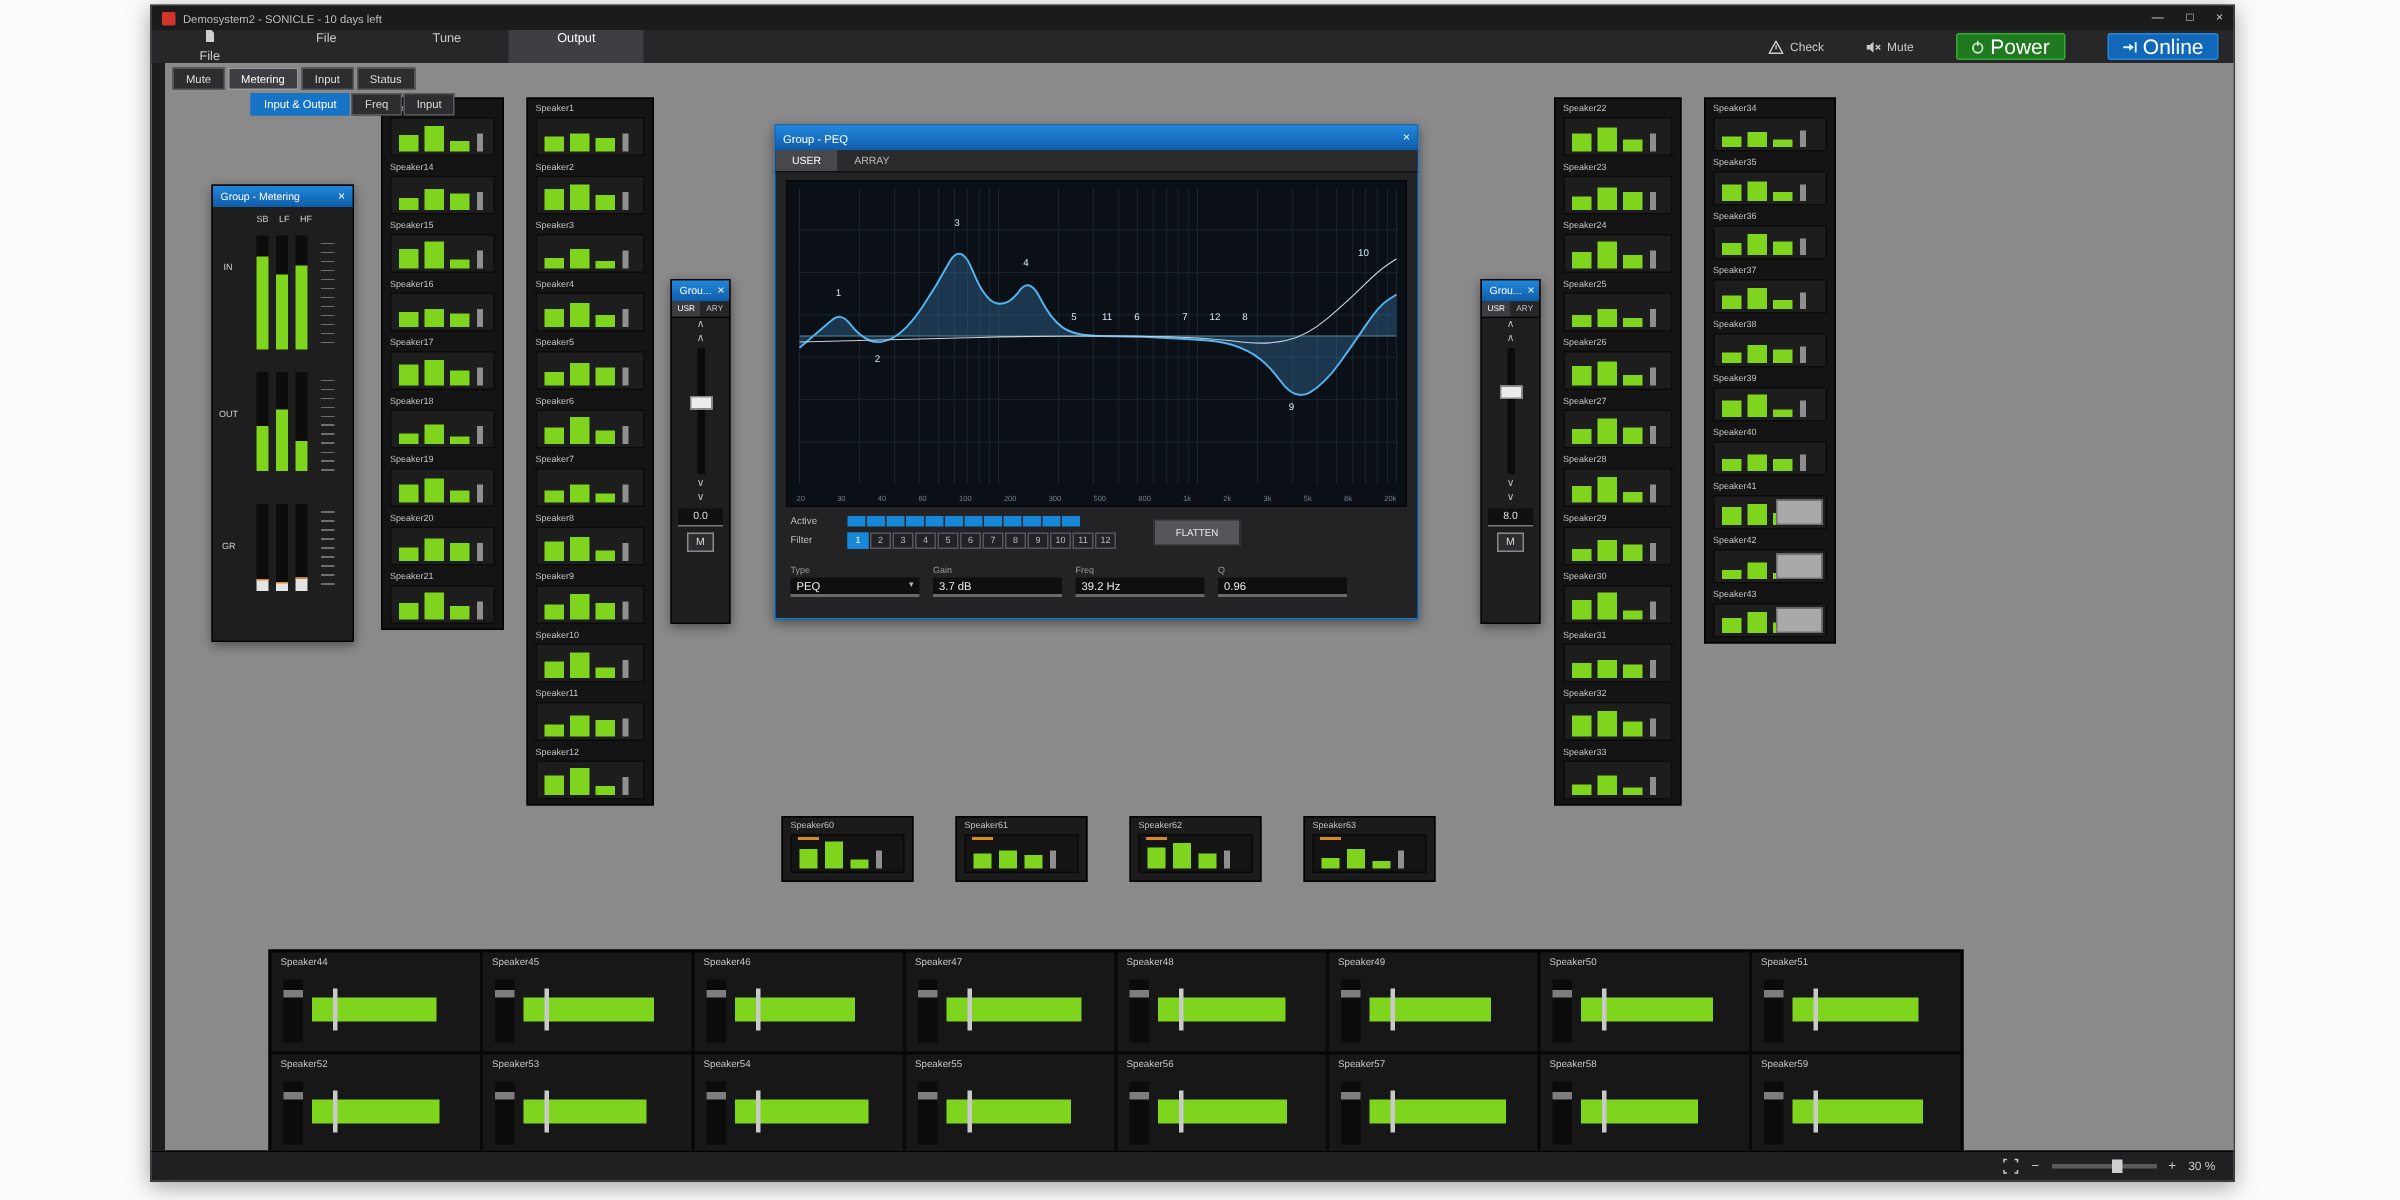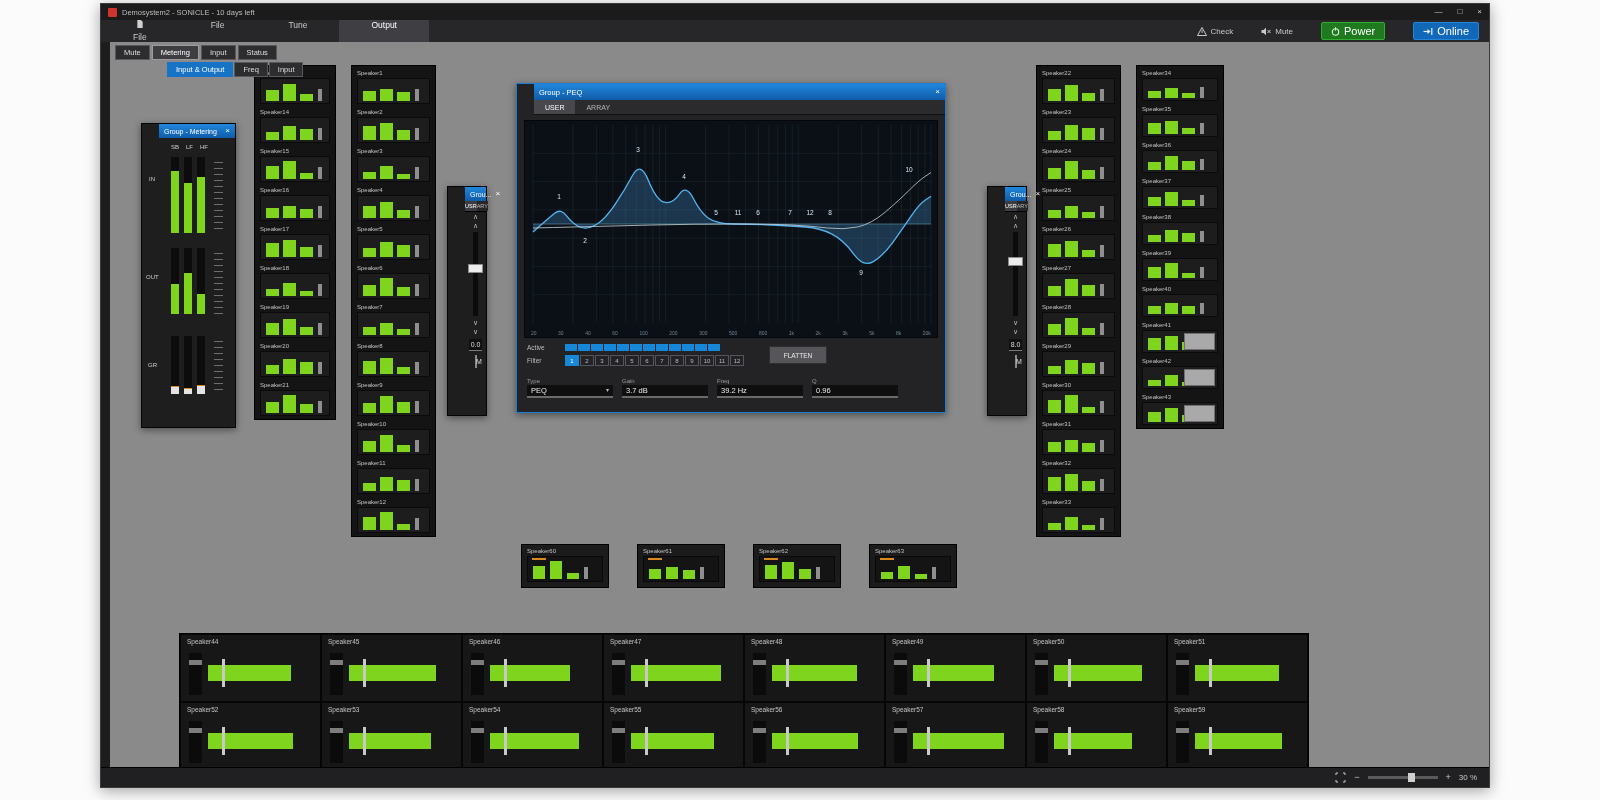--- a/index.html
+++ b/index.html
@@ -13,35 +13,35 @@
   .app-icon{width:9px;height:9px;background:#d0342c;border-radius:1px;flex:0 0 auto;}
   .win-controls{margin-left:auto;display:flex;gap:15px;font-size:8px;color:#d4d4d4;}
   .win-controls span{cursor:default;line-height:16px;}
   
   .menubar{position:absolute;top:16px;left:0;right:0;height:22px;background:#27272a;display:flex;
     align-items:stretch;color:#c9c9c9;font-size:8.5px;}
   .menu-item{display:flex;align-items:center;gap:4px;padding:0 32px;flex-direction:column;}
   .menu-item.active{background:#3e3e43;color:#fff;}
   .menu-right{margin-left:auto;display:flex;align-items:center;gap:28px;padding-right:10px;}
   .menu-flat{display:flex;align-items:center;gap:4px;color:#c9c9c9;font-size:8px;}
-  .pill{display:flex;align-items:center;gap:4px;padding:2px 9px;border-radius:2px;font-size:11px;color:#fff;height:18px;}
+  .pill{display:flex;align-items:center;gap:4px;padding:2px 9px;border-radius:2px;font-size:14px;color:#fff;height:18px;}
   .pill.power{background:#1f7a1f;border:1px solid #2fae2f;}
   .pill.online{background:#1268b8;border:1px solid #2585d8;}
   
   .canvas{position:absolute;top:38px;left:0;right:0;bottom:20px;background:#8a8a8a;overflow:hidden;}
   .dock-strip{position:absolute;left:0;top:0;bottom:0;width:9px;background:#1d1d1d;}
   
   .tb-row{position:absolute;left:14px;top:3px;display:flex;gap:2px;z-index:30;}
   .tb-sub{position:absolute;left:66px;top:20px;display:flex;gap:1px;z-index:30;}
   .tb-btn{background:#2d2d30;border:1px solid #58585c;color:#ddd;font-size:7.5px;padding:2px 8px;
     line-height:9px;white-space:nowrap;}
   .tb-btn.active{background:#3e3e42;border-color:#9c9c9c;color:#fff;}
   .tb-btn.blue{background:#1673c6;border-color:#1673c6;color:#fff;}
   
-  .panel{position:absolute;background:#1e1e1e;border:1px solid #050505;box-shadow:0 2px 7px rgba(0,0,0,.45);padding-left:17px;}
+  .panel{position:absolute;background:#1e1e1e;border:1px solid #050505;box-shadow:0 2px 7px rgba(0,0,0,.45);}
   .ptitle{height:14px;background:linear-gradient(#2187dd,#0f5ca8);color:#fff;font-size:7px;
     display:flex;align-items:center;padding:0 5px;gap:4px;}
   .ptitle .x{margin-left:auto;font-size:8px;line-height:14px;}
   
   .spk-col{position:absolute;background:#141414;border:1px solid #000;padding:1px 0;}
   .col-a{left:153px;top:23px;width:82px;}
   .col-b{left:250px;top:23px;width:85px;}
   .col-c{left:935px;top:23px;width:85px;}
   .col-d{left:1035px;top:23px;width:88px;}
   .spk{height:39px;padding:2px 5px 0;}

